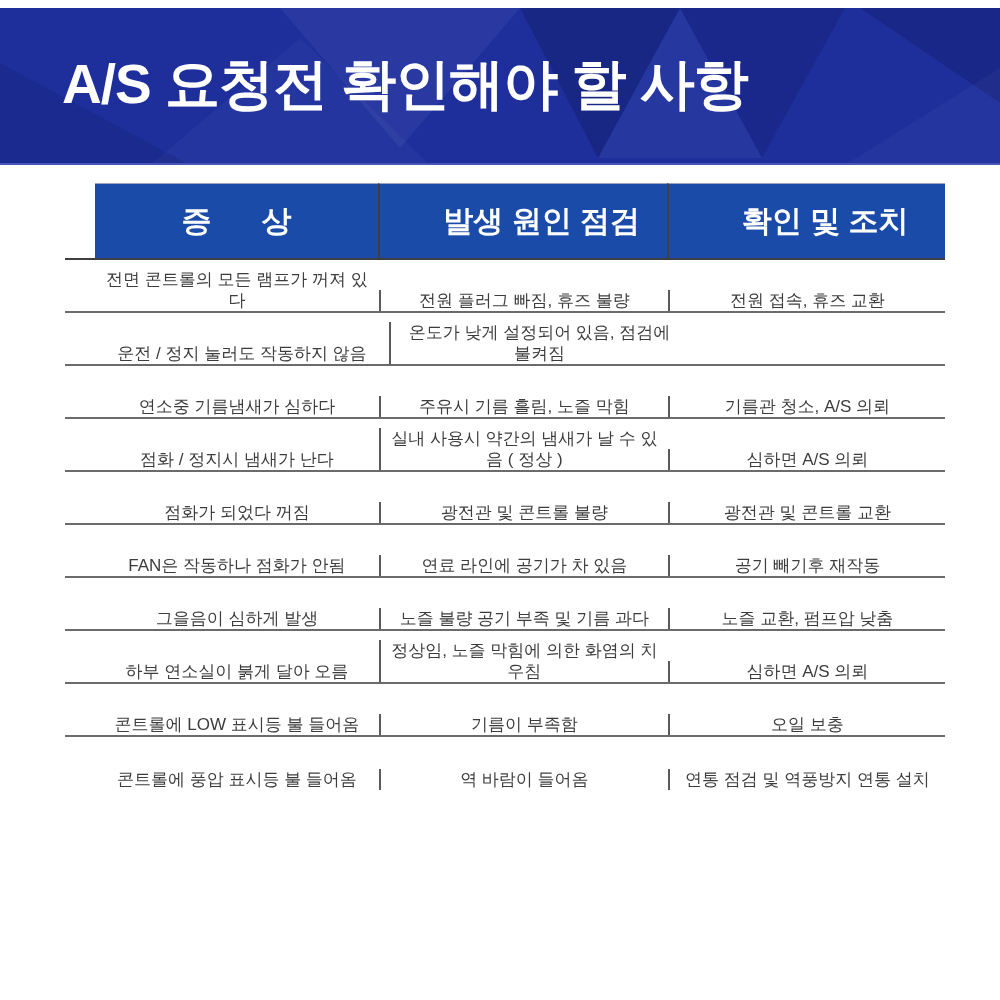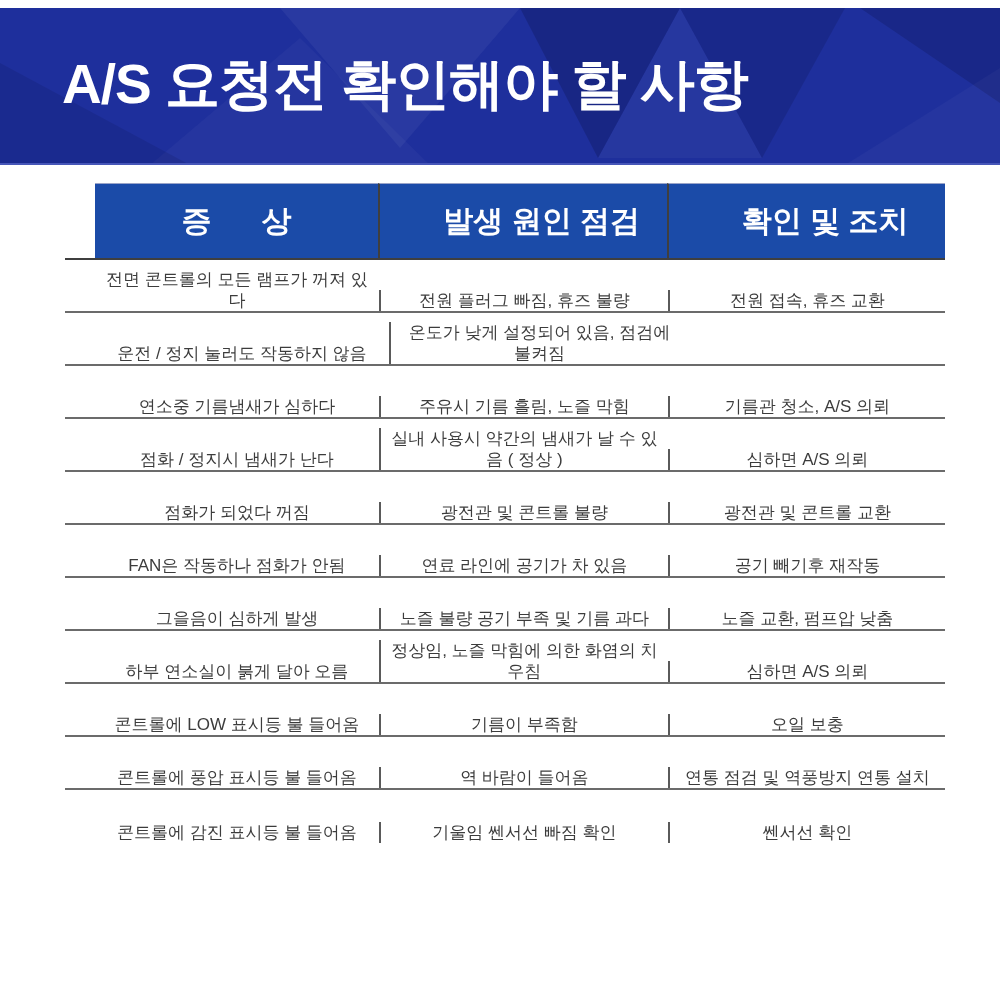--- a/index.html
+++ b/index.html
@@ -140,18 +140,13 @@
   <div class="body-row">
     <div class="cell c1">콘트롤에 LOW 표시등 불 들어옴</div>
     <div class="cell c2">기름이 부족함</div>
     <div class="cell c3">오일 보충</div>
   </div>
   <div class="body-row">
     <div class="cell c1">콘트롤에 풍압 표시등 불 들어옴</div>
     <div class="cell c2">역 바람이 들어옴</div>
     <div class="cell c3">연통 점검 및 역풍방지 연통 설치</div>
   </div>
-  <div class="body-row">
-    <div class="cell c1">콘트롤에 감진 표시등 불 들어옴</div>
-    <div class="cell c2">기울임 쎈서선 빠짐 확인</div>
-    <div class="cell c3">쎈서선 확인</div>
-  </div>
 </div>
 
 </body></html>

